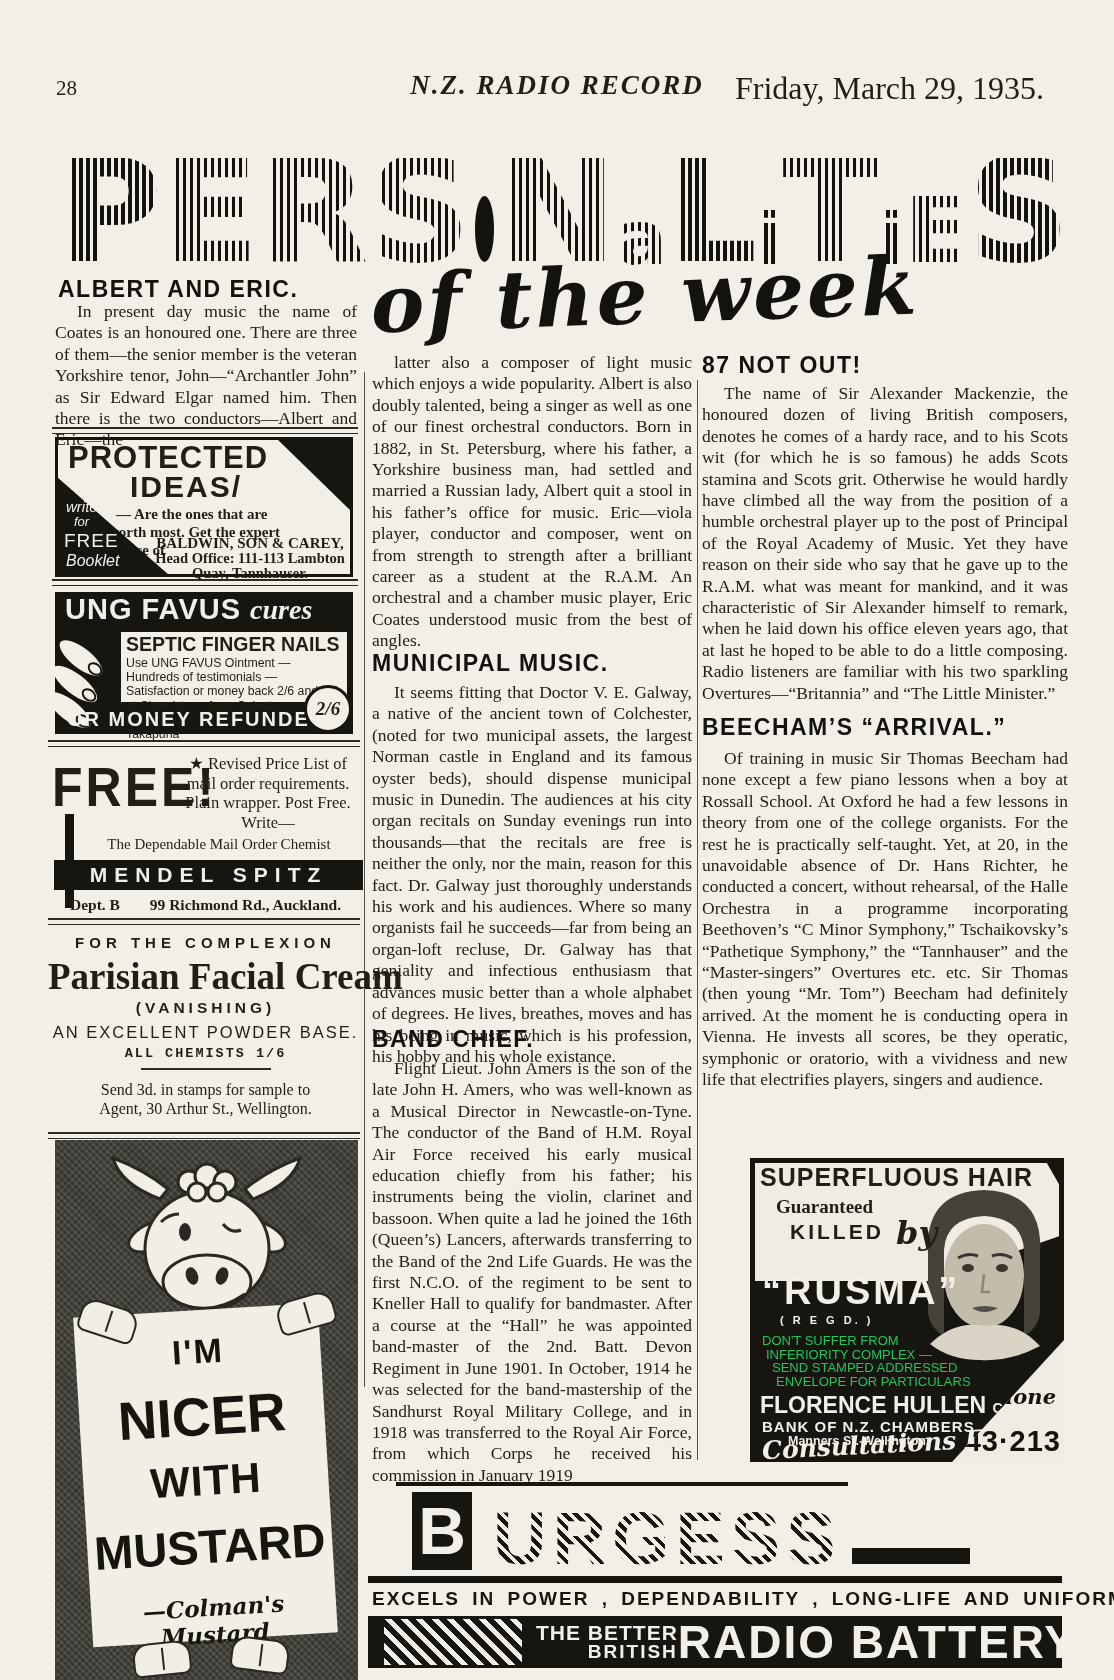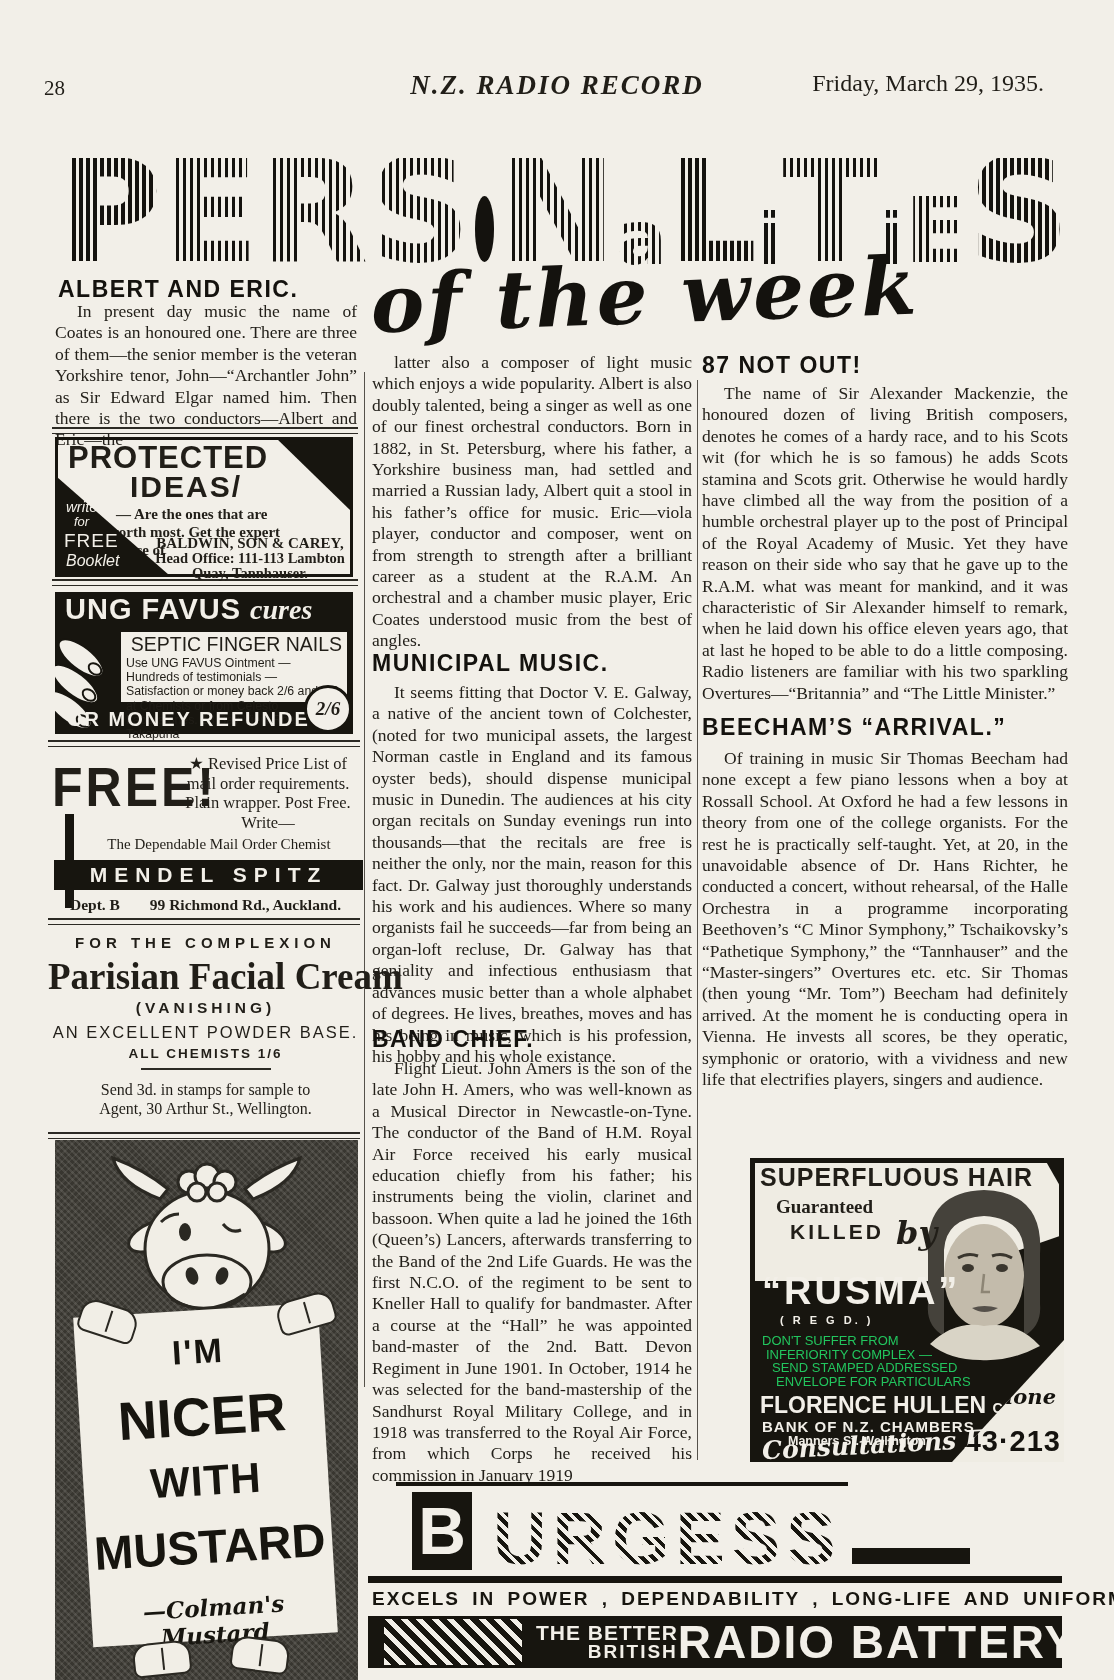--- a/index.html
+++ b/index.html
@@ -1,22 +1,22 @@
 <!DOCTYPE html>
 <html><head>
 <meta charset="utf-8">
 <style>
   html,body{margin:0;padding:0;background:#9b978e;}
   .page{position:relative;width:1114px;height:1680px;margin:0 auto;background:#f2efe8;
         overflow:hidden;font-family:"Liberation Serif",serif;color:#211e18;}
   
-  .hdr-num{position:absolute;left:44px;top:76px;font-size:21px;}
+  .hdr-num{position:absolute;left:56px;top:76px;font-size:21px;}
   .hdr-mast{position:absolute;left:50%;top:70px;transform:translateX(-50%);
             font-style:italic;font-weight:bold;font-size:27px;letter-spacing:2px;white-space:nowrap;}
-  .hdr-date{position:absolute;right:70px;top:70px;font-size:24px;white-space:nowrap;}
+  .hdr-date{position:absolute;right:70px;top:70px;font-size:32px;white-space:nowrap;}
   
   .deco{position:absolute;left:58px;right:44px;top:116px;height:150px;display:flex;
         align-items:flex-end;justify-content:space-between;
         font-family:"DejaVu Sans",sans-serif;font-weight:bold;}
   .dl{line-height:0.76;display:block;}
   .dl-tall{font-size:142px;}
   .dl-mid{font-size:92px;}
   .dl-small{font-size:74px;}
   .dl-dot{width:54px;height:66px;background:#14120e;border-radius:50%;margin:0 4px 4px 4px;}
   .striped{color:#14120e;}
@@ -58,21 +58,21 @@
   .pi-c1{left:16px;bottom:46px;font-size:13px;}
   .pi-c2{left:6px;bottom:24px;font-size:19px;font-style:normal;letter-spacing:1px;}
   .pi-c3{left:8px;bottom:5px;font-size:16px;}
   
   #ad-ungfavus{left:55px;top:592px;width:298px;height:142px;background:#17150f;}
   .uf-head{position:absolute;top:1px;left:10px;right:2px;color:#f2efe8;white-space:nowrap;
            font-family:"Liberation Sans",sans-serif;font-weight:bold;font-size:29px;letter-spacing:1px;}
   .uf-head .cures{font-family:"Liberation Serif",serif;font-style:italic;font-size:28px;letter-spacing:0;}
   .uf-panel{position:absolute;left:64px;top:38px;right:4px;bottom:30px;background:#f2efe8;
             border:2px solid #17150f;padding:1px 5px;}
-  .uf-sub{font-family:"Liberation Sans",sans-serif;font-weight:normal;font-size:19.5px;white-space:nowrap;text-align:right;}
+  .uf-sub{font-family:"Liberation Sans",sans-serif;font-weight:bold;font-size:19.5px;white-space:nowrap;}
   .uf-body{font-family:"Liberation Sans",sans-serif;font-size:12.3px;line-height:14.2px;}
   .uf-fingers{position:absolute;left:0;top:40px;width:64px;height:100px;}
   .uf-foot{position:absolute;left:12px;bottom:3px;color:#f2efe8;font-family:"Liberation Sans",sans-serif;
            font-weight:bold;font-size:20px;letter-spacing:2px;white-space:nowrap;}
   .uf-badge{position:absolute;right:1px;bottom:1px;width:42px;height:42px;border-radius:50%;
             background:#f2efe8;border:3px solid #17150f;display:flex;align-items:center;
             justify-content:center;font-weight:bold;font-style:italic;font-size:19px;z-index:3;}
   
   #ad-mendel{left:48px;top:748px;width:315px;height:166px;}
   .ms-free{position:absolute;left:4px;top:10px;font-family:"Liberation Sans",sans-serif;
@@ -84,21 +84,21 @@
            display:flex;align-items:center;justify-content:center;font-family:"Liberation Sans",sans-serif;
            font-weight:bold;font-size:21px;letter-spacing:7px;white-space:nowrap;}
   .ms-foot{position:absolute;left:0;right:0;top:148px;text-align:center;font-weight:bold;font-size:15.5px;}
   .ms-foot .dept{margin-right:26px;}
   
   #ad-parisian{left:48px;top:930px;width:315px;height:200px;text-align:center;}
   .pa-kick{margin-top:4px;font-family:"Liberation Sans",sans-serif;font-weight:bold;font-size:15px;letter-spacing:5px;}
   .pa-name{margin-top:4px;font-weight:bold;font-size:37px;white-space:nowrap;}
   .pa-van{margin-top:1px;font-family:"Liberation Sans",sans-serif;font-weight:bold;font-size:15.5px;letter-spacing:4px;}
   .pa-base{margin-top:6px;font-family:"Liberation Sans",sans-serif;font-size:16.5px;letter-spacing:2px;}
-  .pa-chem{margin-top:4px;font-family:Liberation Sans, sans-serif;font-weight:bold;font-size:13.5px;letter-spacing:2px;}
+  .pa-chem{margin-top:4px;font-family:Liberation Mono, monospace;font-weight:bold;font-size:13.5px;letter-spacing:2px;}
   .pa-rule{width:130px;height:3px;border-top:2px solid #2c2a24;margin:7px auto 7px auto;}
   .pa-send{font-size:16px;line-height:19px;}
   
   #ad-colmans{left:55px;top:1140px;width:303px;height:540px;background:#383630;
     background-image:repeating-linear-gradient(45deg,rgba(242,239,232,0.10) 0 2px,rgba(0,0,0,0) 2px 5px),
                      repeating-linear-gradient(-45deg,rgba(242,239,232,0.07) 0 2px,rgba(0,0,0,0) 2px 5px);}
   .cm-cow{position:absolute;left:10px;top:4px;width:283px;height:215px;}
   .cm-sign{position:absolute;left:28px;top:170px;width:245px;height:330px;background:#f1eee6;
            transform:rotate(-3.5deg);text-align:center;font-family:"Liberation Sans",sans-serif;
            font-weight:bold;color:#17150f;}

